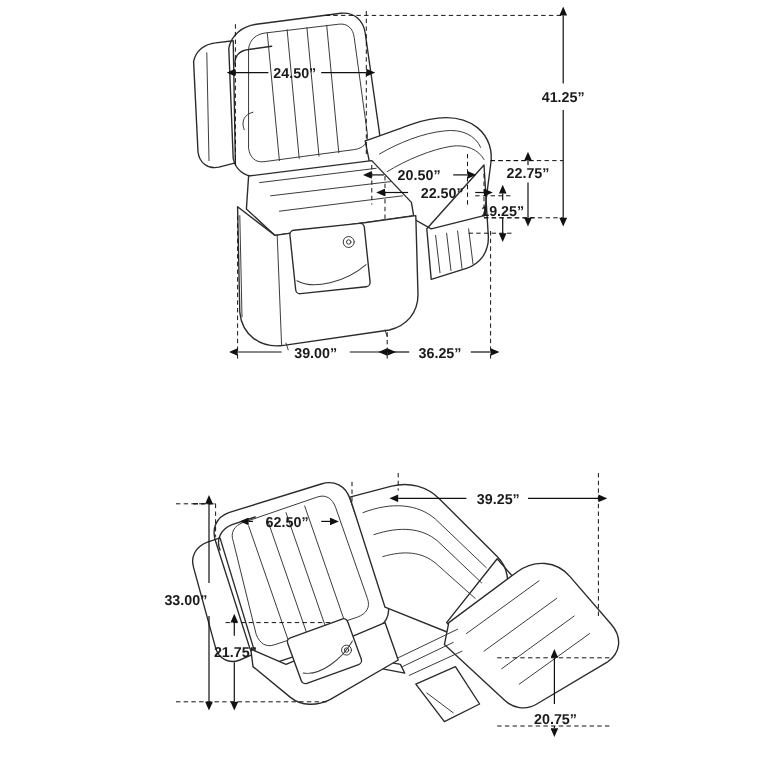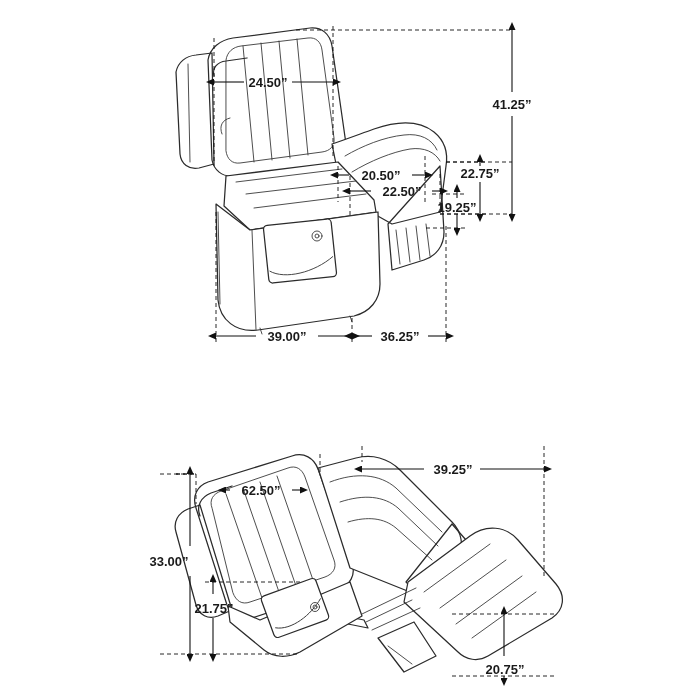--- a/index.html
+++ b/index.html
@@ -10,21 +10,20 @@
   body {
     width: 700px;
     height: 700px;
     font-family: "Liberation Sans", sans-serif;
     overflow: hidden;
   }
   #stage {
     position: relative;
     width: 700px;
     height: 512px;
-    margin-top: 16px;
   }
   svg#diagram {
     display: block;
     width: 700px;
     height: 700px;
   }
   .dimtext {
     font-family: "Liberation Sans", sans-serif;
     font-size: 13px;
     font-weight: bold;

